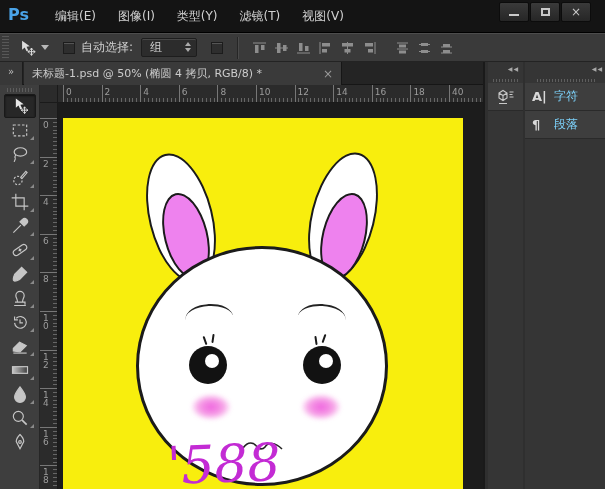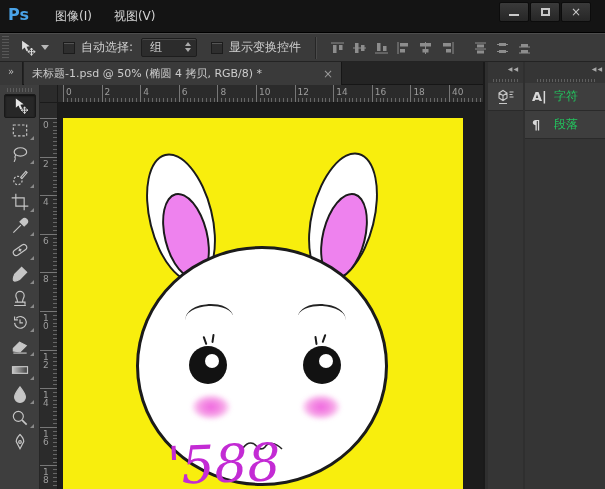--- a/index.html
+++ b/index.html
@@ -77,32 +77,35 @@
   
   .panel-area { position:absolute; left:483px; top:62px; width:122px; height:427px; background:#2f2f2f; border-left:2px solid #1a1a1a; }
   .dock { position:absolute; top:0; height:427px; background:#353535; }
   .dock-left { left:3px; width:35px; }
   .dock-right { left:40px; width:82px; }
   .dock-header { height:15px; text-align:right; padding:3px 4px 0 0; color:#a8a8a8; font-size:6px; letter-spacing:1px; }
   .dock-grip { height:6px; display:flex; align-items:center; justify-content:center; }
   .dock-grip > div { width:70%; height:3px; background:repeating-linear-gradient(90deg,#5e5e5e 0 1px,transparent 1px 3px); }
   .dock-btn { height:28px; display:flex; align-items:center; background:#3e3e3e; border-bottom:1px solid #2a2a2a; padding-left:7px; }
   .dock-btn .pbi { color:#d8d8d8; font-size:13px; font-weight:bold; width:22px; }
-  .dock-btn .pbl { color:#22c55e; font-size:12px; }
+  .dock-btn .pbl { color:#7dd3fc; font-size:12px; }
 </style>
 </head>
 <body>
 
 <div id="app">
 
   <div class="titlebar">
     <div class="ps-logo">Ps</div>
     <div class="menus">
 
+        <span class="menu-item">编辑(E)</span>
         <span class="menu-item">图像(I)</span>
+        <span class="menu-item">类型(Y)</span>
+        <span class="menu-item">滤镜(T)</span>
         <span class="menu-item">视图(V)</span>
       </div>
     <div class="win-controls">
       <div class="win-btn">
           <div class="minbar"></div>
         </div>
       <div class="win-btn">
           <div class="maxbox"></div>
         </div>
       <div class="win-btn">×</div>
@@ -121,21 +124,20 @@
     <div class="checkbox"></div>
     <span class="ob-label">自动选择:</span>
     <div class="select">
       <span>组</span>
       <div class="spinner">
           <div class="spin-up"></div>
           <div class="spin-dn"></div>
         </div>
     </div>
     <div class="checkbox"></div>
-    <span class="ob-label">显示变换控件</span>
     <div class="ob-divider"></div>
 
     <div class="align-group">
       <span class="align-ic">
           <svg width="15" height="14" viewBox="0 0 15 14">
             <path d="M1 2 h13" stroke="#8d8d8d"></path>
             <rect x="3" y="4" width="3.5" height="8" fill="#8d8d8d"></rect>
             <rect x="9" y="4" width="3.5" height="5" fill="#8d8d8d"></rect>
           </svg>
         </span>

